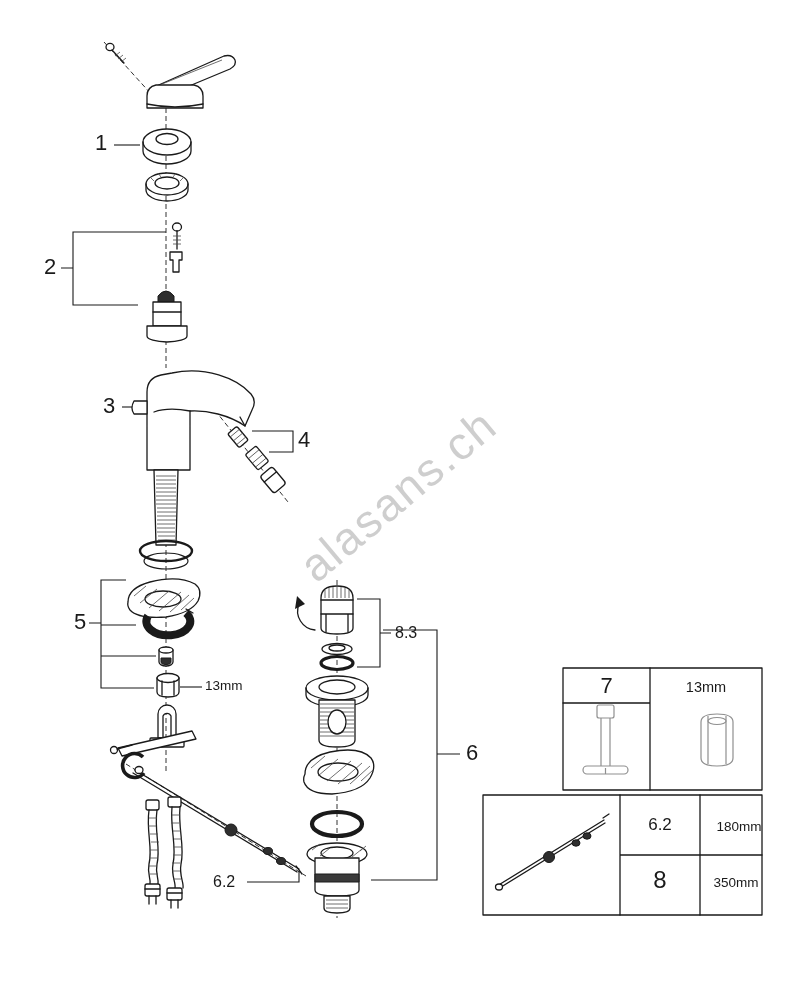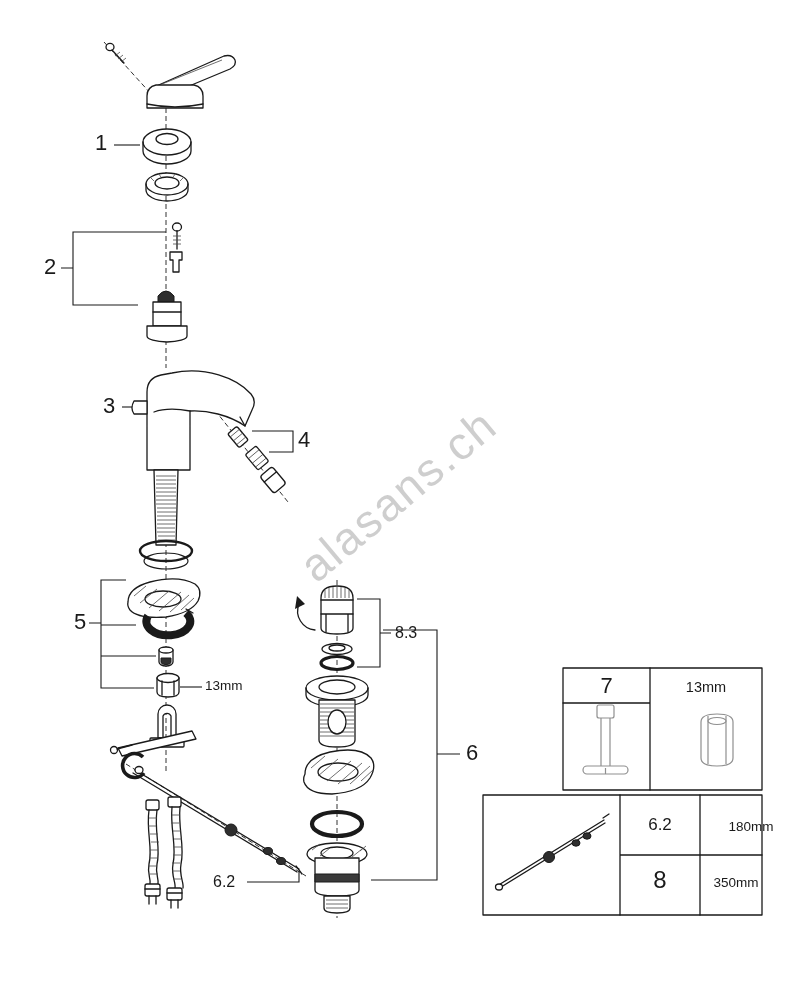--- a/index.html
+++ b/index.html
@@ -259,17 +259,17 @@
   <div class="lbl" style="left:74px;top:610px;font-size:22px;">5</div>
   <div class="lbl" style="left:466px;top:741px;font-size:22px;">6</div>
   <div class="lbl" style="left:395px;top:624px;font-size:16px;">8.3</div>
   <div class="lbl" style="left:213px;top:873px;font-size:16px;">6.2</div>
   <div class="lbl" style="left:205px;top:679px;font-size:13.5px;">13mm</div>
 
   <div class="lbl c" style="left:563px;top:674px;width:87px;font-size:22px;">7</div>
   <div class="lbl c" style="left:650px;top:680px;width:112px;font-size:14.5px;">13mm</div>
 
   <div class="lbl c" style="left:620px;top:816px;width:80px;font-size:17px;">6.2</div>
-  <div class="lbl c" style="left:700px;top:820px;width:78px;font-size:13.5px;padding-left:12px;">180mm</div>
+  <div class="lbl c" style="left:700px;top:820px;width:78px;font-size:13.5px;">180mm</div>
   <div class="lbl c" style="left:620px;top:867px;width:80px;font-size:24px;">8</div>
   <div class="lbl c" style="left:700px;top:876px;width:72px;font-size:13.5px;">350mm</div>
 
 </div>
 
 </body></html>

